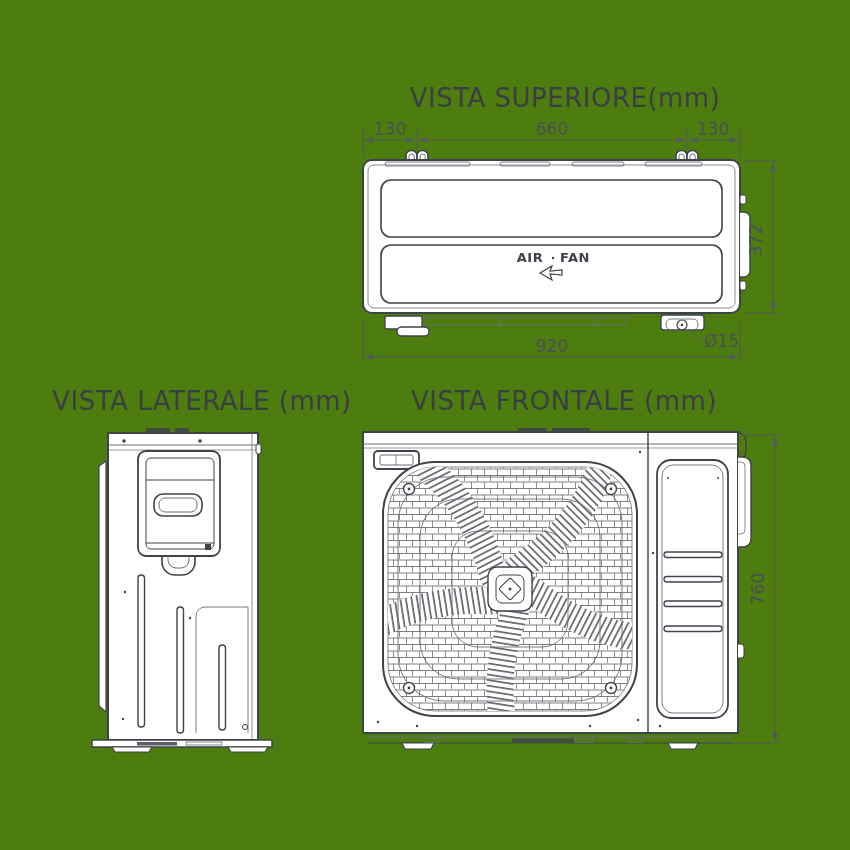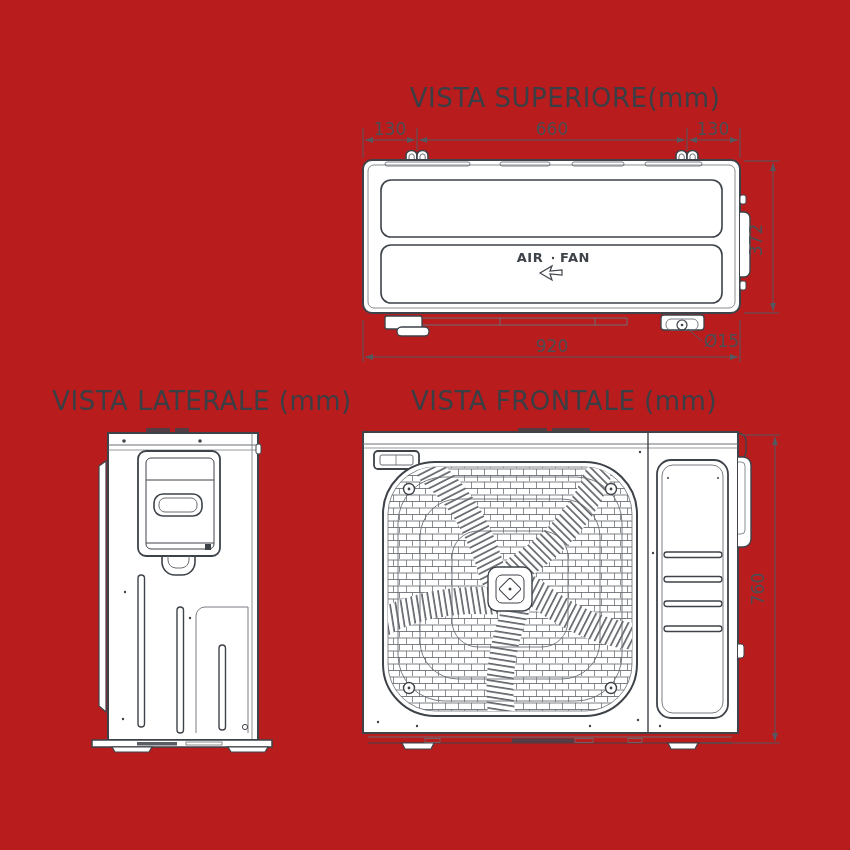--- a/index.html
+++ b/index.html
@@ -1,16 +1,16 @@
 <!DOCTYPE html>
 <html><head>
 <meta charset="utf-8">
 <style>
   html,body{margin:0;padding:0;background:#ffffff;}
-  .canvas{position:relative;width:850px;height:850px;background:#b91c1c;overflow:hidden;
+  .canvas{position:relative;width:850px;height:850px;background:#4d7c0f;overflow:hidden;
           font-family:"DejaVu Sans","Liberation Sans",sans-serif;}
   svg{position:absolute;left:0;top:0;}
   text{fill:#3a3e45;}
   .title{font-size:26px;letter-spacing:.5px;fill:#3a3e45;}
   .dim{font-size:17px;fill:#4b4f56;}
   .small-label{font-size:13px;font-weight:bold;letter-spacing:.5px;fill:#3e434a;}
   .ln{stroke:#3e434a;fill:none;}
   .lnw{stroke:#3e434a;fill:#ffffff;}
   .thin{stroke:#6a6e74;fill:none;}
   .dimln{stroke:#54585f;stroke-width:1;fill:none;}

